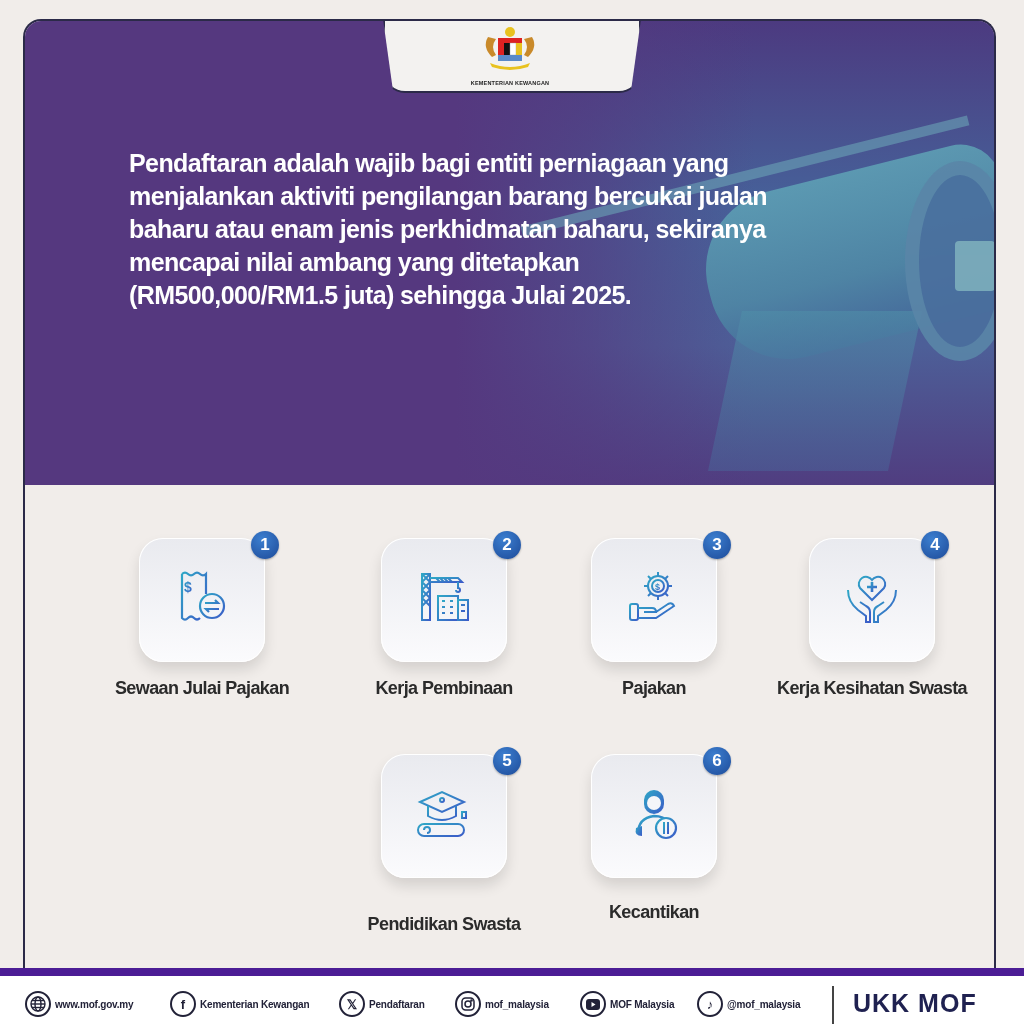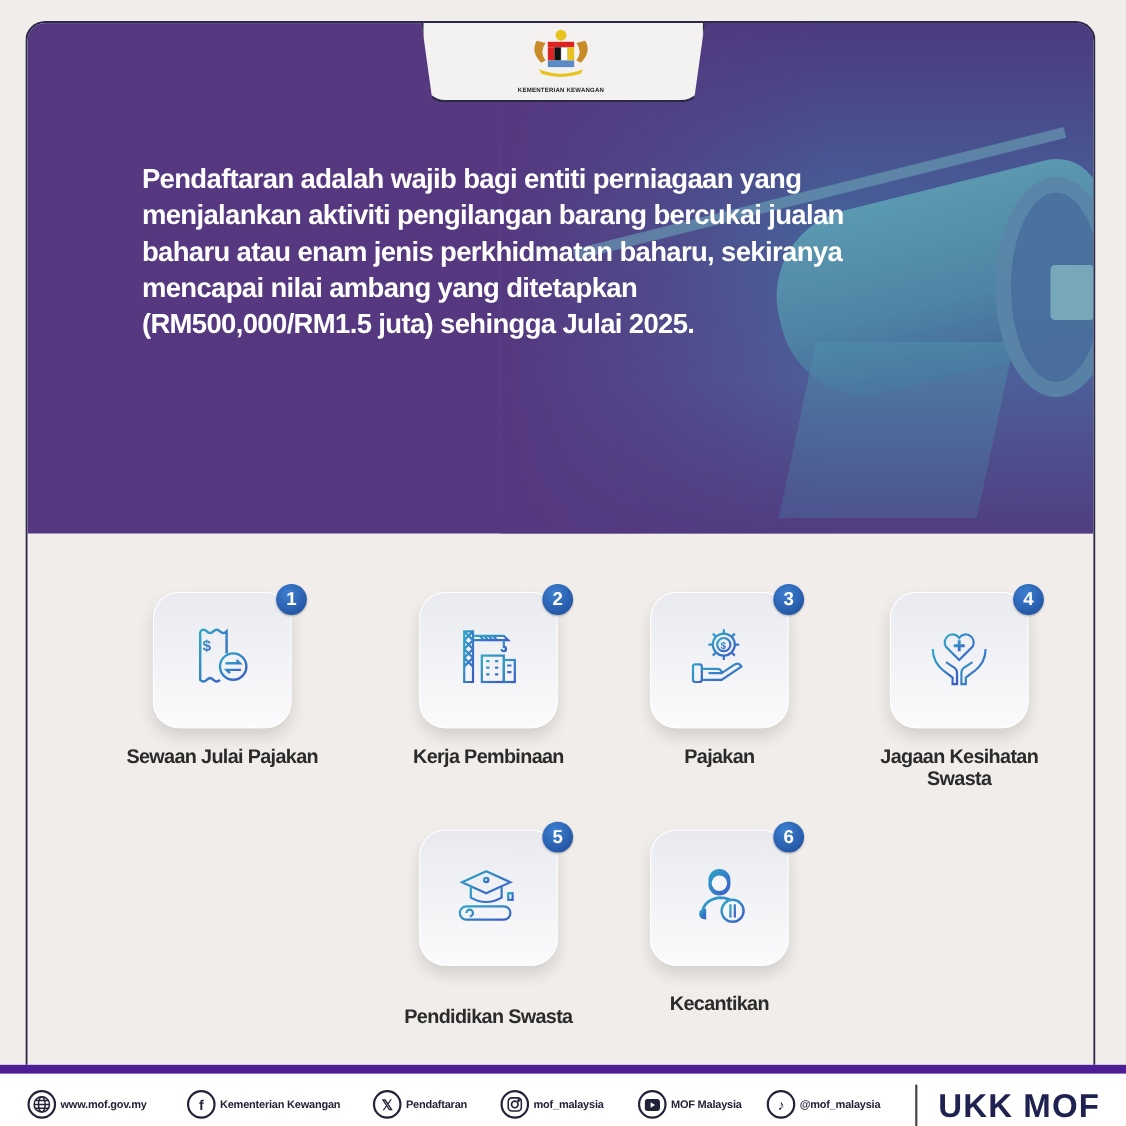--- a/index.html
+++ b/index.html
@@ -75,21 +75,21 @@
     position: absolute; left: 0; top: 968px; width: 1024px; height: 56px; background: #fff;
     border-top: 8px solid #4c1d95;
   }
   .social { position: absolute; top: 15px; display: flex; align-items: center; gap: 4px; }
   .social-icon {
     width: 26px; height: 26px; border: 2px solid #222238; border-radius: 50%;
     display: flex; align-items: center; justify-content: center; font-size: 13px; font-weight: bold; color: #222238;
   }
   .social-text { font-size: 10px; font-weight: bold; color: #222238; letter-spacing: -0.2px; }
   .footer-divider { position: absolute; left: 832px; top: 10px; width: 2px; height: 38px; background: #444; }
-  .brand { position: absolute; left: 853px; top: 13px; font-size: 30px; font-weight: bold; color: #1f2150; letter-spacing: 1px; }
+  .brand { position: absolute; left: 853px; top: 13px; font-size: 25px; font-weight: bold; color: #1f2150; letter-spacing: 1px; }
 </style>
 </head>
 <body>
 
 <svg width="0" height="0" style="position:absolute">
   <defs>
     <linearGradient id="ig" x1="0" y1="0" x2="1" y2="1">
       <stop offset="0" stop-color="#2fa8c6"></stop>
       <stop offset="1" stop-color="#3b5bc8"></stop>
     </linearGradient>
@@ -178,21 +178,21 @@
     <div class="card" style="left:747px;top:53px">
       <div class="tile">
         <svg viewBox="0 0 60 60" fill="none" stroke="url(#ig)" stroke-width="2">
           <path d="M30 32 l-12 -12 a7 7 0 0 1 12 -8 a7 7 0 0 1 12 8 z"></path>
           <path d="M30 14 v10 M25 19 h10" stroke-width="2.6"></path>
           <path d="M6 22 q0 12 10 20 l8 6 v6 h4 v-10 q0 -4 -4 -6 l-6 -4"></path>
           <path d="M54 22 q0 12 -10 20 l-8 6 v6 h-4 v-10 q0 -4 4 -6 l6 -4"></path>
         </svg>
         <div class="badge">4</div>
       </div>
-      <div class="card-label">Jagaan Kesihatan Swasta</div>
+      <div class="card-label">Kerja Kesihatan Swasta</div>
     </div>
 
     <div class="card" style="left:319px;top:269px">
       <div class="tile">
         <svg viewBox="0 0 60 60" fill="none" stroke="url(#ig)" stroke-width="2">
           <path d="M6 18 l22 -10 l22 10 l-22 10 z"></path>
           <circle cx="28" cy="16" r="2"></circle>
           <path d="M14 22 v10 q14 8 28 0 v-10"></path>
           <path d="M50 18 v10"></path>
             <rect x="48" y="28" width="4" height="6"></rect>

